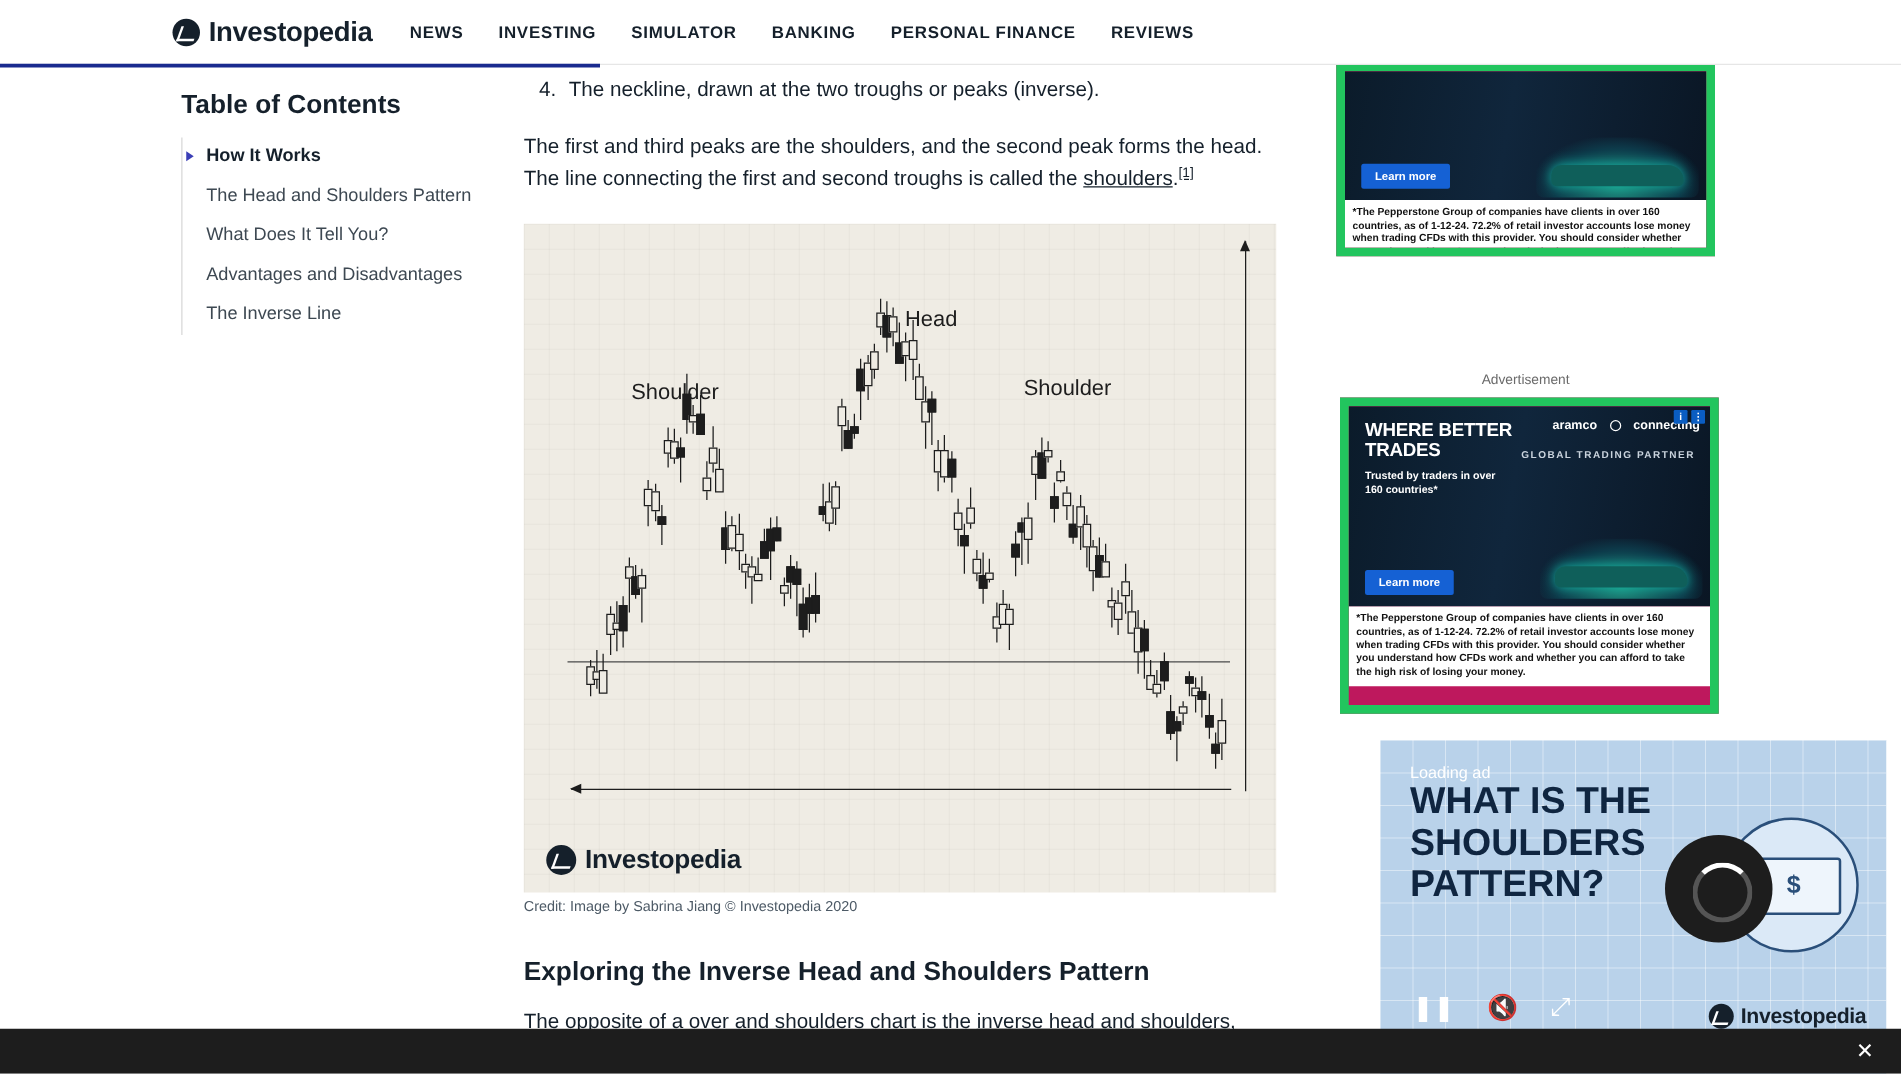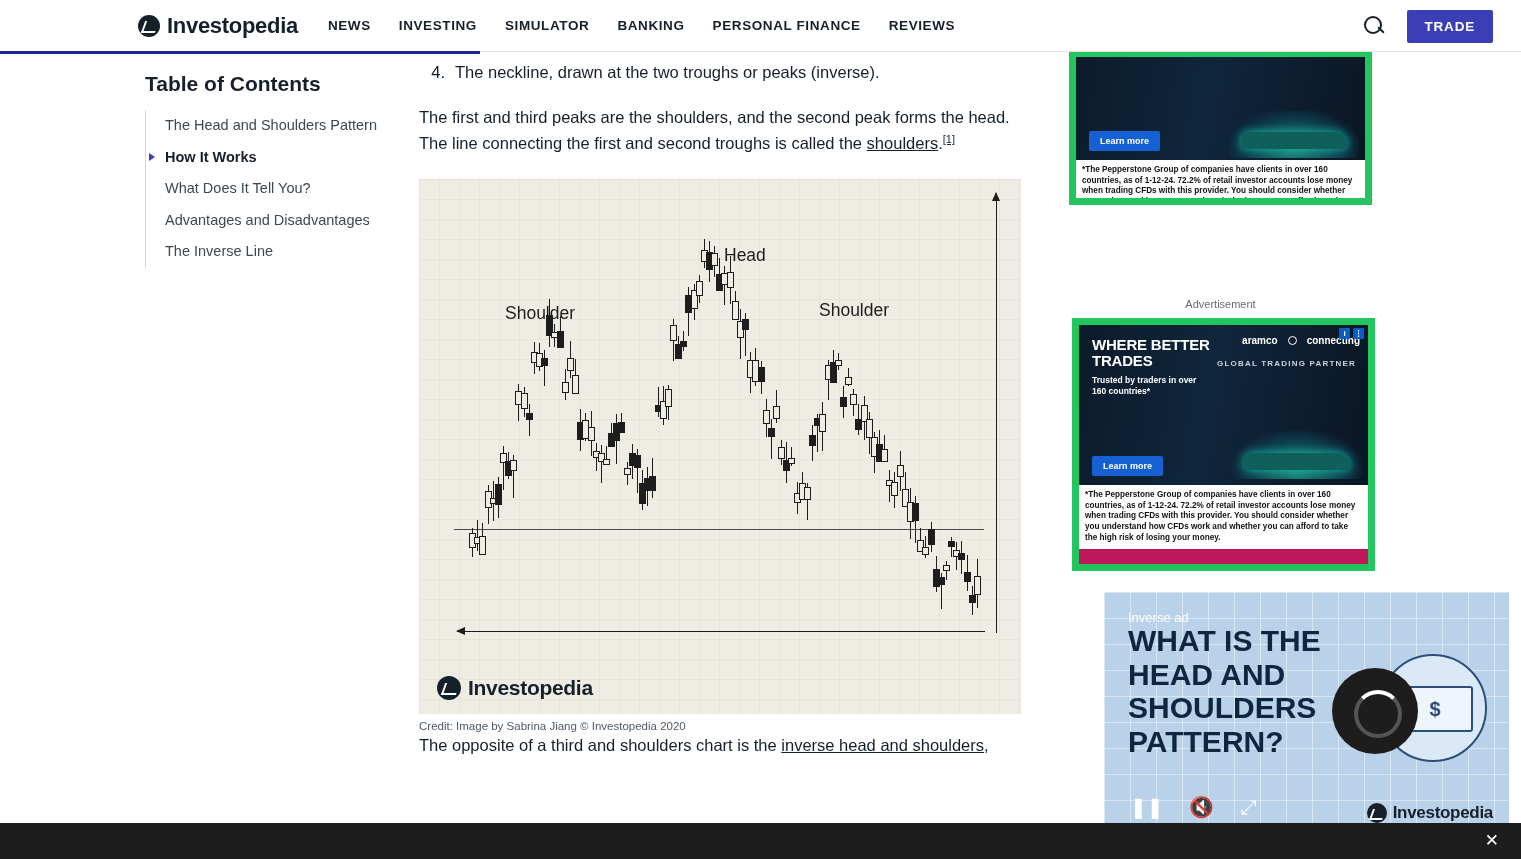--- a/index.html
+++ b/index.html
@@ -260,36 +260,32 @@
       <div class="logo-text">Investopedia</div>
     </div>
     <div class="nav">
       <a href="#">NEWS</a>
       <a href="#">INVESTING</a>
       <a href="#">SIMULATOR</a>
       <a href="#">BANKING</a>
       <a href="#">PERSONAL FINANCE</a>
       <a href="#">REVIEWS</a>
     </div>
-    <div class="header-right">
-      <div class="search-icon"></div>
-      <button class="trade-btn">TRADE</button>
-    </div>
   </div>
   <div class="header-accent"></div>
 
 
   <div class="toc">
     <div class="toc-title">Table of Contents</div>
     <ul class="toc-list">
-      <li class="toc-item">The Head and Shoulders Pattern</li>
       <li class="toc-item active">
         <span class="caret"></span>
         <span>How It Works</span>
       </li>
+      <li class="toc-item">The Head and Shoulders Pattern</li>
       <li class="toc-item">What Does It Tell You?</li>
       <li class="toc-item">Advantages and Disadvantages</li>
       <li class="toc-item">The Inverse Line</li>
     </ul>
   </div>
 
   <div class="article">
     <div class="ol-item">
       <span class="ol-num">4.</span>
       <span>The neckline, drawn at the two troughs or peaks (inverse).</span>
@@ -711,22 +707,23 @@
           </div>
 
         <div class="wm">
           <div class="logo-mark"></div>
           <div class="wm-text">Investopedia</div>
         </div>
       </div>
       <figcaption class="credit">Credit: Image by Sabrina Jiang © Investopedia 2020</figcaption>
     </figure>
 
+    <h2 class="h2">Exploring the Inverse Head and Shoulders Pattern</h2>
     <p class="para">
-      <span>The opposite of a third and shoulders chart is the </span><a href="#">inverse head and shoulders</a><span>,</span>
+      <span>The opposite of a over and shoulders chart is the </span><a href="#">inverse head and shoulders</a><span>,</span>
     </p>
   </div>
 
   <div class="rail">
 
     <div class="ad-card ad-top">
       <div class="ad-banner">
         <div class="ad-car"></div>
         <div class="ad-learn">Learn more</div>
       </div>
@@ -753,24 +750,23 @@
         </div>
         <div class="ad-gtp">GLOBAL TRADING PARTNER</div>
         <div class="ad-car" style="bottom:6px;"></div>
         <div class="ad-learn">Learn more</div>
       </div>
       <div class="ad-disc">*The Pepperstone Group of companies have clients in over 160 countries, as of 1-12-24.  72.2% of retail investor accounts lose money when trading CFDs with this provider. You should consider whether you understand how CFDs work and whether you can afford to take the high risk of losing your money.</div>
     </div>
 
     <div class="video">
       <div class="video-grid"></div>
-      <div class="loading-ad">Inverse ad</div>
+      <div class="loading-ad">Loading ad</div>
       <div class="video-title">
         <div>WHAT IS THE</div>
-        <div>HEAD AND</div>
         <div>SHOULDERS</div>
         <div>PATTERN?</div>
       </div>
       <div class="money-circle">
         <div class="money-bill"></div>
       </div>
       <div class="spinner"></div>
       <div class="vid-controls">
         <span class="vc">❚❚</span>
         <span class="vc">🔇</span>

